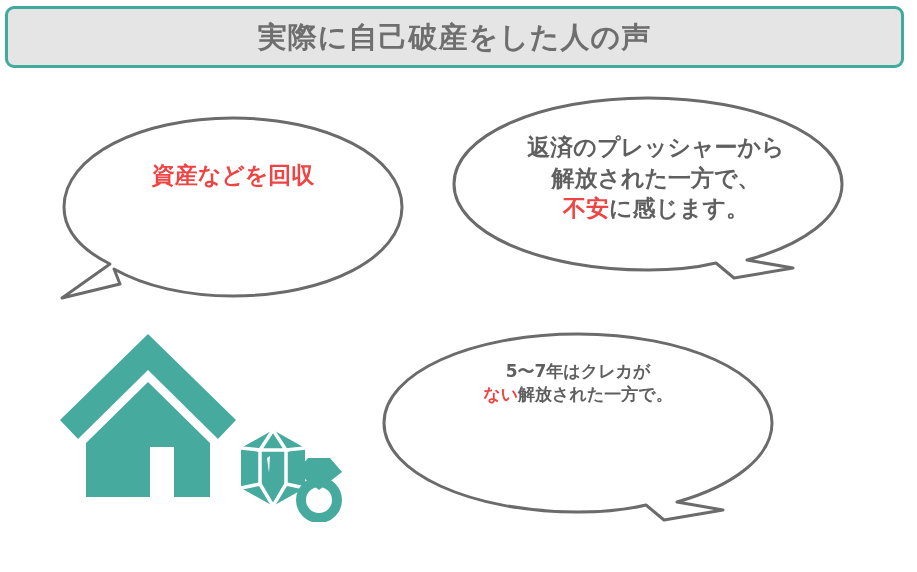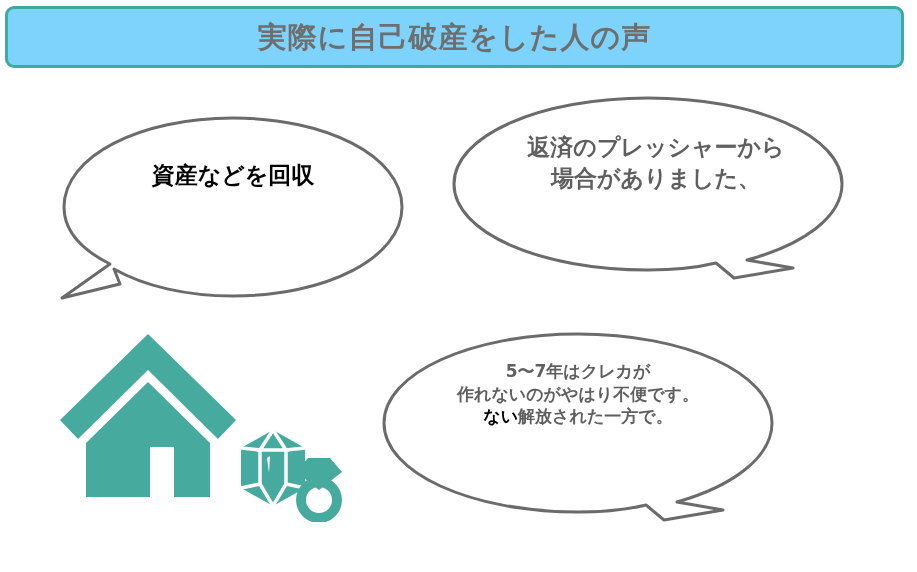--- a/index.html
+++ b/index.html
@@ -20,21 +20,21 @@
   
   .header-banner {
     position: absolute;
     left: 5px;
     top: 6px;
     width: 899px;
     height: 62px;
     box-sizing: border-box;
     border: 3px solid #41aa9e;
     border-radius: 9px;
-    background: #7dd3fc;
+    background: #e5e5e5;
     display: flex;
     align-items: center;
     justify-content: center;
   }
   .header-title {
     font-size: 29px;
     font-weight: bold;
     color: #6e6e6e;
     letter-spacing: 1px;
     line-height: 1;
@@ -53,21 +53,21 @@
   }
   .bubble-text {
     position: absolute;
     text-align: center;
     line-height: 1.33;
     font-weight: bold;
     color: #5f5f5f;
     white-space: nowrap;
   }
   .bubble-text .hl {
-    color: #000000;
+    color: #ef4444;
   }
   .bubble-text .line {
     display: block;
   }
 
   
   #bubble-1 {
     left: 58px;
     top: 112px;
     width: 350px;
@@ -162,39 +162,39 @@
              C 394 125, 355 153, 299 168
              L 345 176
              L 286 186
              L 268 171
              C 247 176, 224 178, 200 178
              C 93 178, 6 141, 6 92
              C 6 43, 93 6, 200 6 Z" fill="#ffffff" stroke="#6b6b6b" stroke-width="3" stroke-linejoin="round" stroke-linecap="round"></path>
   </svg>
   <div class="bubble-text">
       <span class="line"><span>返済のプレッシャーから</span></span>
-      <span class="line"><span>場合がありました、</span></span>
+      <span class="line"><span>解放された一方で、</span></span>
+      <span class="line"><span class="hl">不安</span><span>に感じます。</span></span>
     </div>
 </div>
 
 <div class="bubble" id="bubble-3">
   <svg width="400" height="200" viewBox="0 0 400 200">
     <path d="M200 6
              C 307 6, 394 45, 394 95
              C 394 129, 355 158, 299 174
              L 345 182
              L 286 192
              L 268 177
              C 247 182, 224 184, 200 184
              C 93 184, 6 145, 6 95
              C 6 45, 93 6, 200 6 Z" fill="#ffffff" stroke="#6b6b6b" stroke-width="3" stroke-linejoin="round" stroke-linecap="round"></path>
   </svg>
   <div class="bubble-text">
       <span class="line"><span>5〜7年はクレカが</span></span>
-      <span class="line"><span>作れないのがやはり不便です。</span></span>
       <span class="line"><span class="hl">ない</span><span>解放された一方で。</span></span>
     </div>
 </div>
 
 <div class="icon-house">
   <svg width="180" height="180" viewBox="0 0 180 180">
 
     <path d="M90 4 L178 90 L160 109 L90 40 L20 109 L2 90 Z" fill="#46ab9e"></path>
 
     <path d="M90 52 L152 113 L152 167 L116 167 L116 117 L92 117 L92 167 L28 167 L28 113 Z" fill="#46ab9e"></path>

